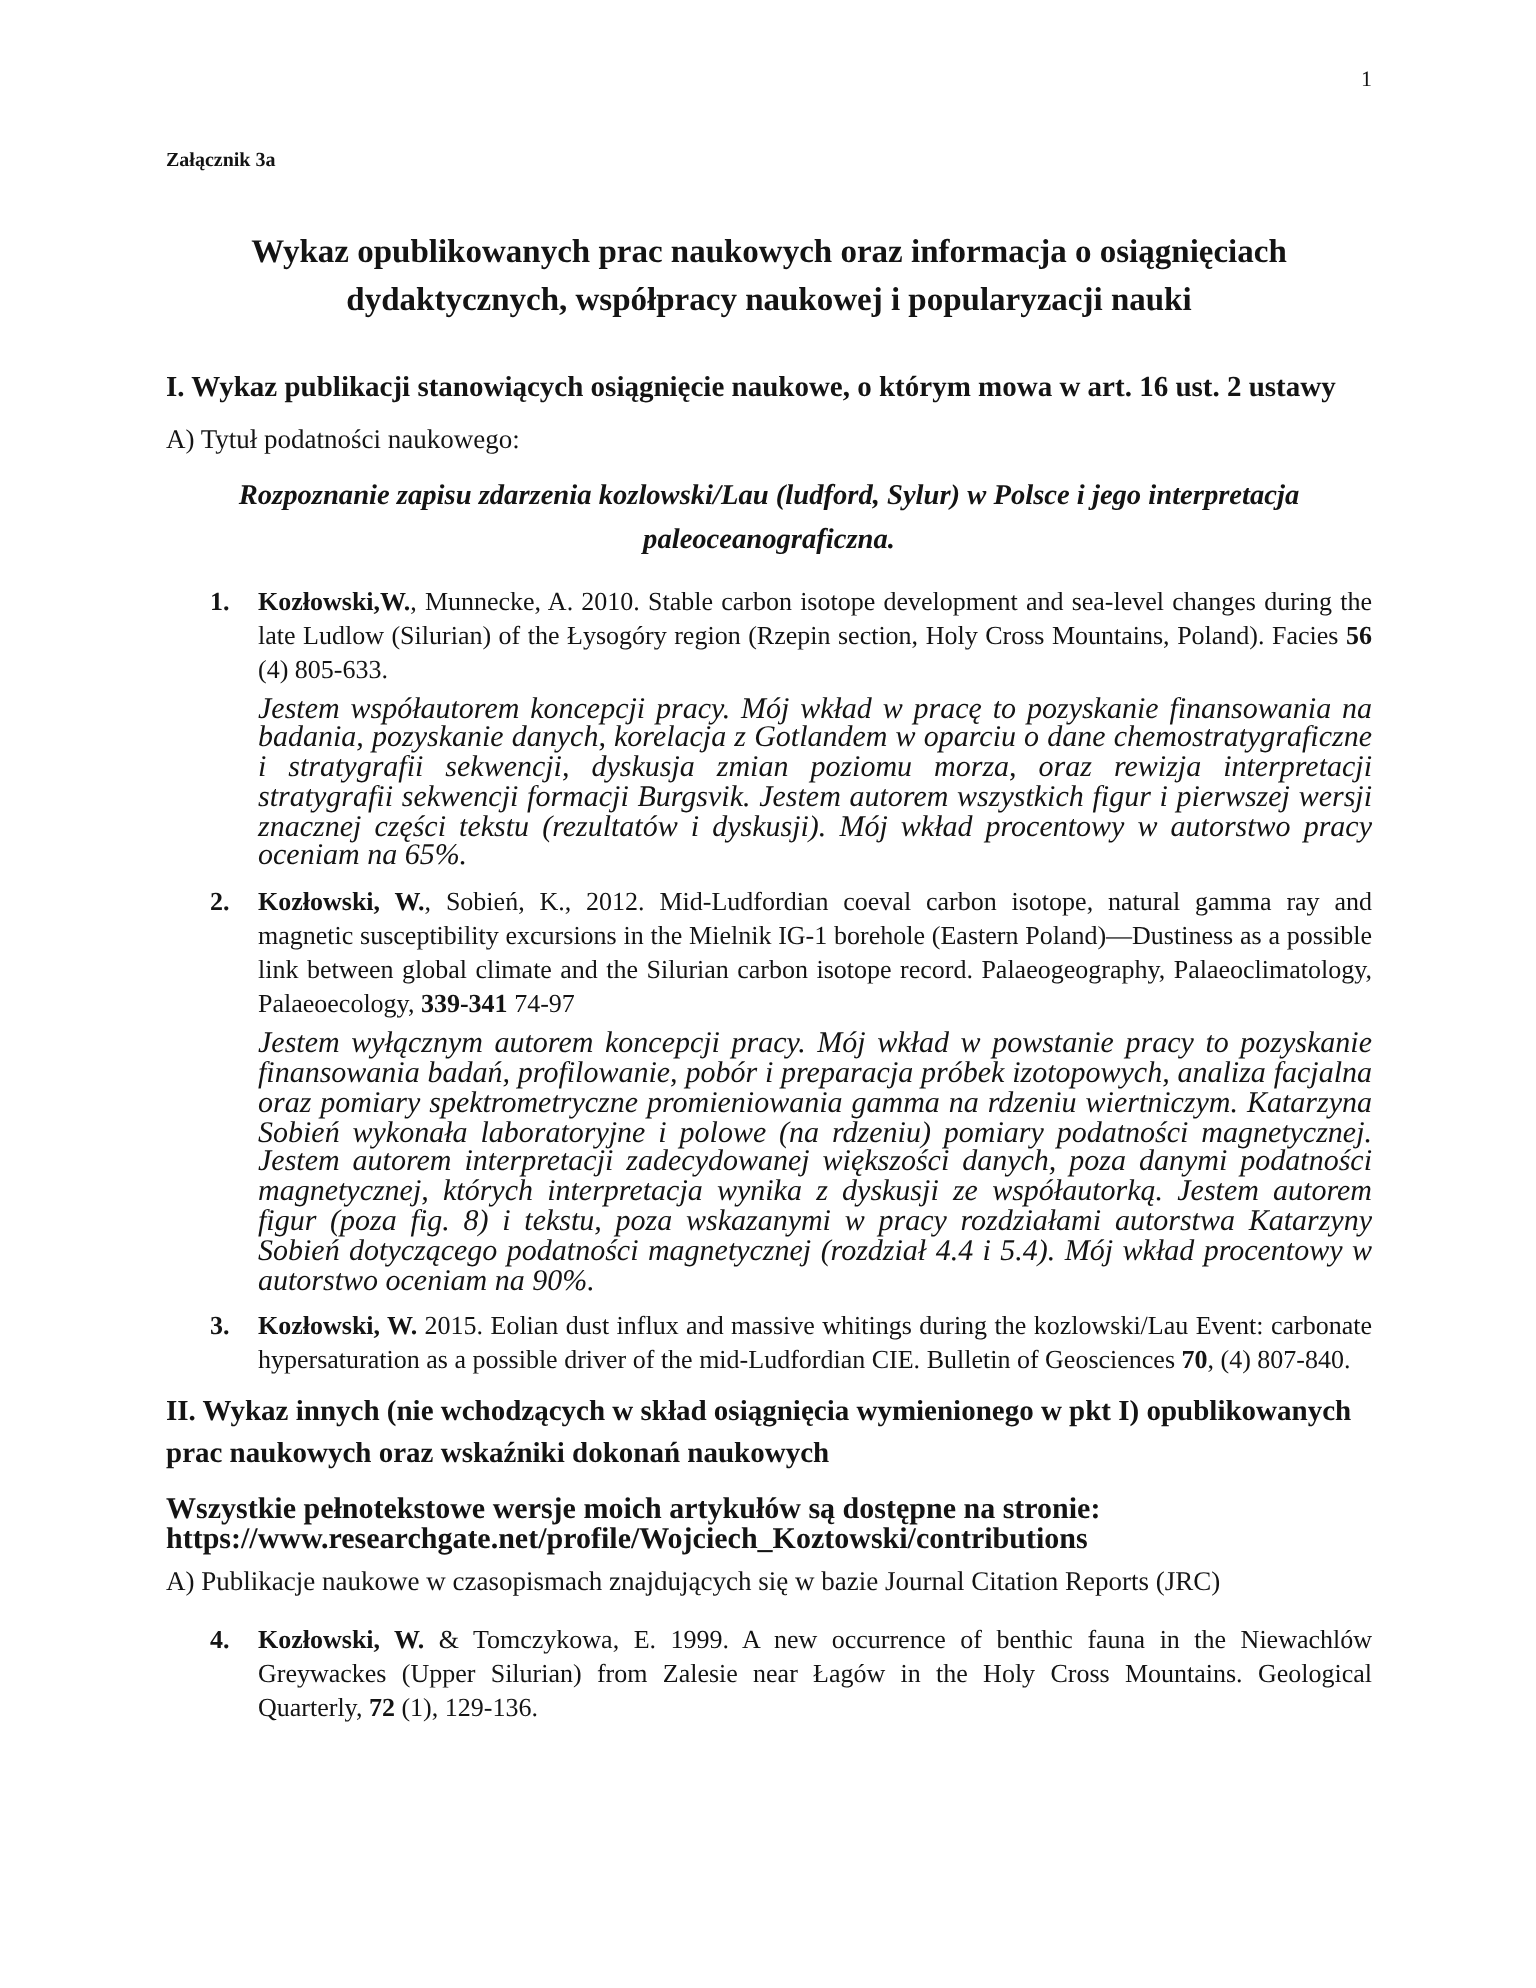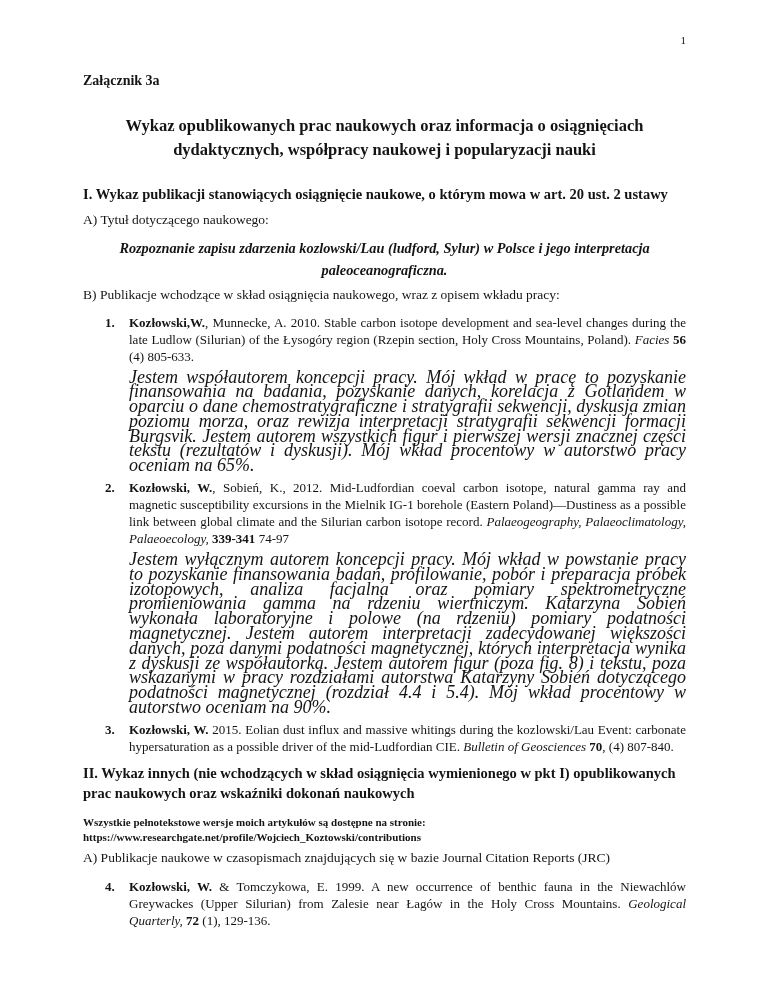--- a/index.html
+++ b/index.html
@@ -8,67 +8,66 @@
     width: 768px;
     height: 994px;
     box-sizing: border-box;
     padding: 34px 82px 30px 83px;
     background: #ffffff;
     color: #141414;
     font-family: "Liberation Serif", "DejaVu Serif", serif;
     overflow: hidden;
   }
   .page-number { font-size: 11px; line-height: 12px; text-align: right; }
-  .attachment-label { margin-top: 26px; font-size: 14px; font-weight: bold; line-height: 18px; }
+  .attachment-label { margin-top: 26px; font-size: 10px; font-weight: bold; line-height: 18px; }
   .document-title {
     margin-top: 24px; font-size: 16.5px; font-weight: bold;
     text-align: center; line-height: 24px;
   }
   .section-heading { font-size: 14.5px; font-weight: bold; line-height: 20.5px; text-align: left; }
   .section-i-heading { margin-top: 22px; }
   .sub-label { font-size: 13.5px; line-height: 17px; }
   .label-a { margin-top: 6px; }
   .achievement-title {
     margin-top: 9px; padding: 0 34px;
     font-size: 14.3px; font-weight: bold; font-style: italic;
     text-align: center; line-height: 22px;
   }
   .label-b { margin-top: 5px; }
   .pub-list { margin-top: 11px; }
   .pub-item { display: flex; margin-bottom: 6px; }
   .pub-num { flex: none; width: 24px; margin-left: 22px; font-weight: bold; font-size: 13px; line-height: 17px; }
   .pub-body { flex: 1; min-width: 0; }
   .pub-ref { font-size: 13px; line-height: 17px; text-align: justify; }
-  .pub-contrib { margin-top: 5px; font-size: 18px; line-height: 14.8px; font-style: italic; text-align: justify; }
+  .pub-contrib { margin-top: 5px; font-size: 15px; line-height: 14.8px; font-style: italic; text-align: justify; }
   .b { font-weight: bold; }
-  .i { font-style: italic; }
+  .i { }
   .section-ii-heading { margin-top: 8px; }
-  .note { margin-top: 11px; font-size: 11px; font-weight: bold; line-height: 15px; }
+  .note { margin-top: 11px; font-size: 15px; font-weight: bold; line-height: 15px; }
   .note-url { color: #141414; text-decoration: none; cursor: pointer; }
   .label-a2 { margin-top: 4px; }
   .pub-item-last { margin-top: 12px; margin-bottom: 0; }
 </style>
 </head>
 <body>
 
 <div class="page">
 
   <div class="page-number">1</div>
 
   <div class="attachment-label">Załącznik 3a</div>
 
   <div class="document-title">Wykaz opublikowanych prac naukowych oraz informacja o osiągnięciach dydaktycznych, współpracy naukowej i popularyzacji nauki</div>
 
-  <div class="section-heading section-i-heading">I. Wykaz publikacji stanowiących osiągnięcie naukowe, o którym mowa w art. 20 ust. 2 ustawy</div>
+  <div class="section-heading section-i-heading">I. Wykaz publikacji stanowiących osiągnięcie naukowe, o którym mowa w art. 16 ust. 2 ustawy</div>
 
-  <div class="sub-label label-a">A) Tytuł dotyczącego naukowego:</div>
+  <div class="sub-label label-a">A) Tytuł podatności naukowego:</div>
 
   <div class="achievement-title">Rozpoznanie zapisu zdarzenia kozlowski/Lau (ludford, Sylur) w Polsce i jego interpretacja paleoceanograficzna.</div>
 
-  <div class="sub-label label-b">B) Publikacje wchodzące w skład osiągnięcia naukowego, wraz z opisem wkładu pracy:</div>
 
   <div class="pub-list">
 
     <div class="pub-item">
       <div class="pub-num">1.</div>
       <div class="pub-body">
         <div class="pub-ref"><span class="b">Kozłowski,W.</span><span>, Munnecke, A. 2010. Stable carbon isotope development and sea-level changes during the late Ludlow (Silurian) of the Łysogóry region (Rzepin section, Holy Cross Mountains, Poland). </span><span class="i">Facies </span><span class="b">56</span><span> (4) 805-633.</span></div>
         <div class="pub-contrib">Jestem współautorem koncepcji pracy. Mój wkład w pracę to pozyskanie finansowania na badania, pozyskanie danych, korelacja z Gotlandem w oparciu o dane chemostratygraficzne i stratygrafii sekwencji, dyskusja zmian poziomu morza, oraz rewizja interpretacji stratygrafii sekwencji formacji Burgsvik. Jestem autorem wszystkich figur i pierwszej wersji znacznej części tekstu (rezultatów i dyskusji). Mój wkład procentowy w autorstwo pracy oceniam na 65%.</div>
       </div>
     </div>

